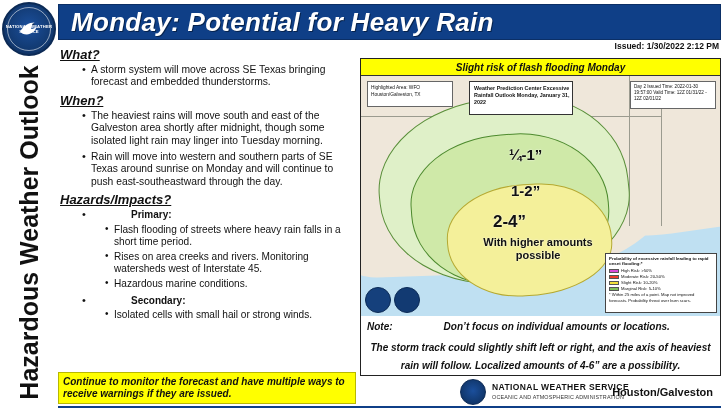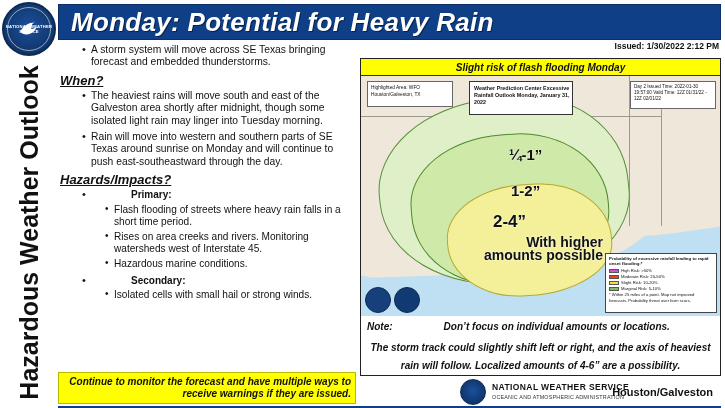--- a/index.html
+++ b/index.html
@@ -91,21 +91,21 @@
   ul.lvl2 > li:before {
     content:"•"; position:absolute; left:0; top:-1px; font-size:10px;
   }
   .sub-label { font-weight:bold; font-size:10px;padding-left:40px; }
 
   
   #callout {
     position:absolute; left:58px; top:372px; width:298px; height:32px;
     background:#ffff00; border:1px solid #b8b800;
     display:flex; align-items:center; justify-content:center;
-    text-align:right;
+    text-align:left;
     padding:1px 4px;
   }
   #callout span {
     font-size:10px; font-weight:bold; font-style:italic; color:#111; line-height:12px;
   }
 
   
   #map-panel {
     position:absolute; left:360px; top:58px; width:361px; height:318px;
     border:1px solid #222; background:#ffffff;
@@ -166,21 +166,21 @@
     border-radius:48% 44% 52% 44% / 46% 52% 44% 50%;
     transform:rotate(-3deg);
     border-color:#b5a932;
   }
   .map-label {
     position:absolute; font-weight:bold; color:#111; text-shadow:0 0 2px #fff;
   }
   #lbl-quarter { left:148px; top:70px; font-size:15px; }
   #lbl-onetwo { left:150px; top:106px; font-size:15px; }
   #lbl-twofour { left:132px; top:136px; font-size:17px; }
-  #lbl-higher { left:112px; top:160px; font-size:14px; width:130px; text-align:right; line-height:13px;}
+  #lbl-higher { left:112px; top:160px; font-size:11px; width:130px; text-align:center; line-height:13px;}
 
   #wpc-box {
     position:absolute; left:108px; top:5px; width:104px; height:34px;
     background:#ffffff; border:1px solid #333;
     font-size:5.4px; font-weight:bold; color:#111; padding:3px 2px 0 4px; line-height:7px;
   }
   #highlight-box {
     position:absolute; left:6px; top:5px; width:86px; height:26px;
     background:#ffffff; border:1px solid #666;
     font-size:4.8px; color:#111; padding:3px 2px 0 3px; line-height:6.5px;
@@ -261,20 +261,21 @@
   </div>
 </div>
 
 <div id="header-bar">
   <div id="header-title">Monday: Potential for Heavy Rain</div>
 </div>
 <div id="issued-line">Issued: 1/30/2022 2:12 PM</div>
 
 <div id="text-col">
 
+  <div class="section-head">What?</div>
   <ul class="lvl1">
     <li>A storm system will move across SE Texas bringing forecast and embedded thunderstorms.</li>
   </ul>
 
   <div class="section-head">When?</div>
   <ul class="lvl1">
     <li>The heaviest rains will move south and east of the Galveston area shortly after midnight, though some isolated light rain may linger into Tuesday morning.</li>
     <li>Rain will move into western and southern parts of SE Texas around sunrise on Monday and will continue to push east-southeastward through the day.</li>
   </ul>
 

